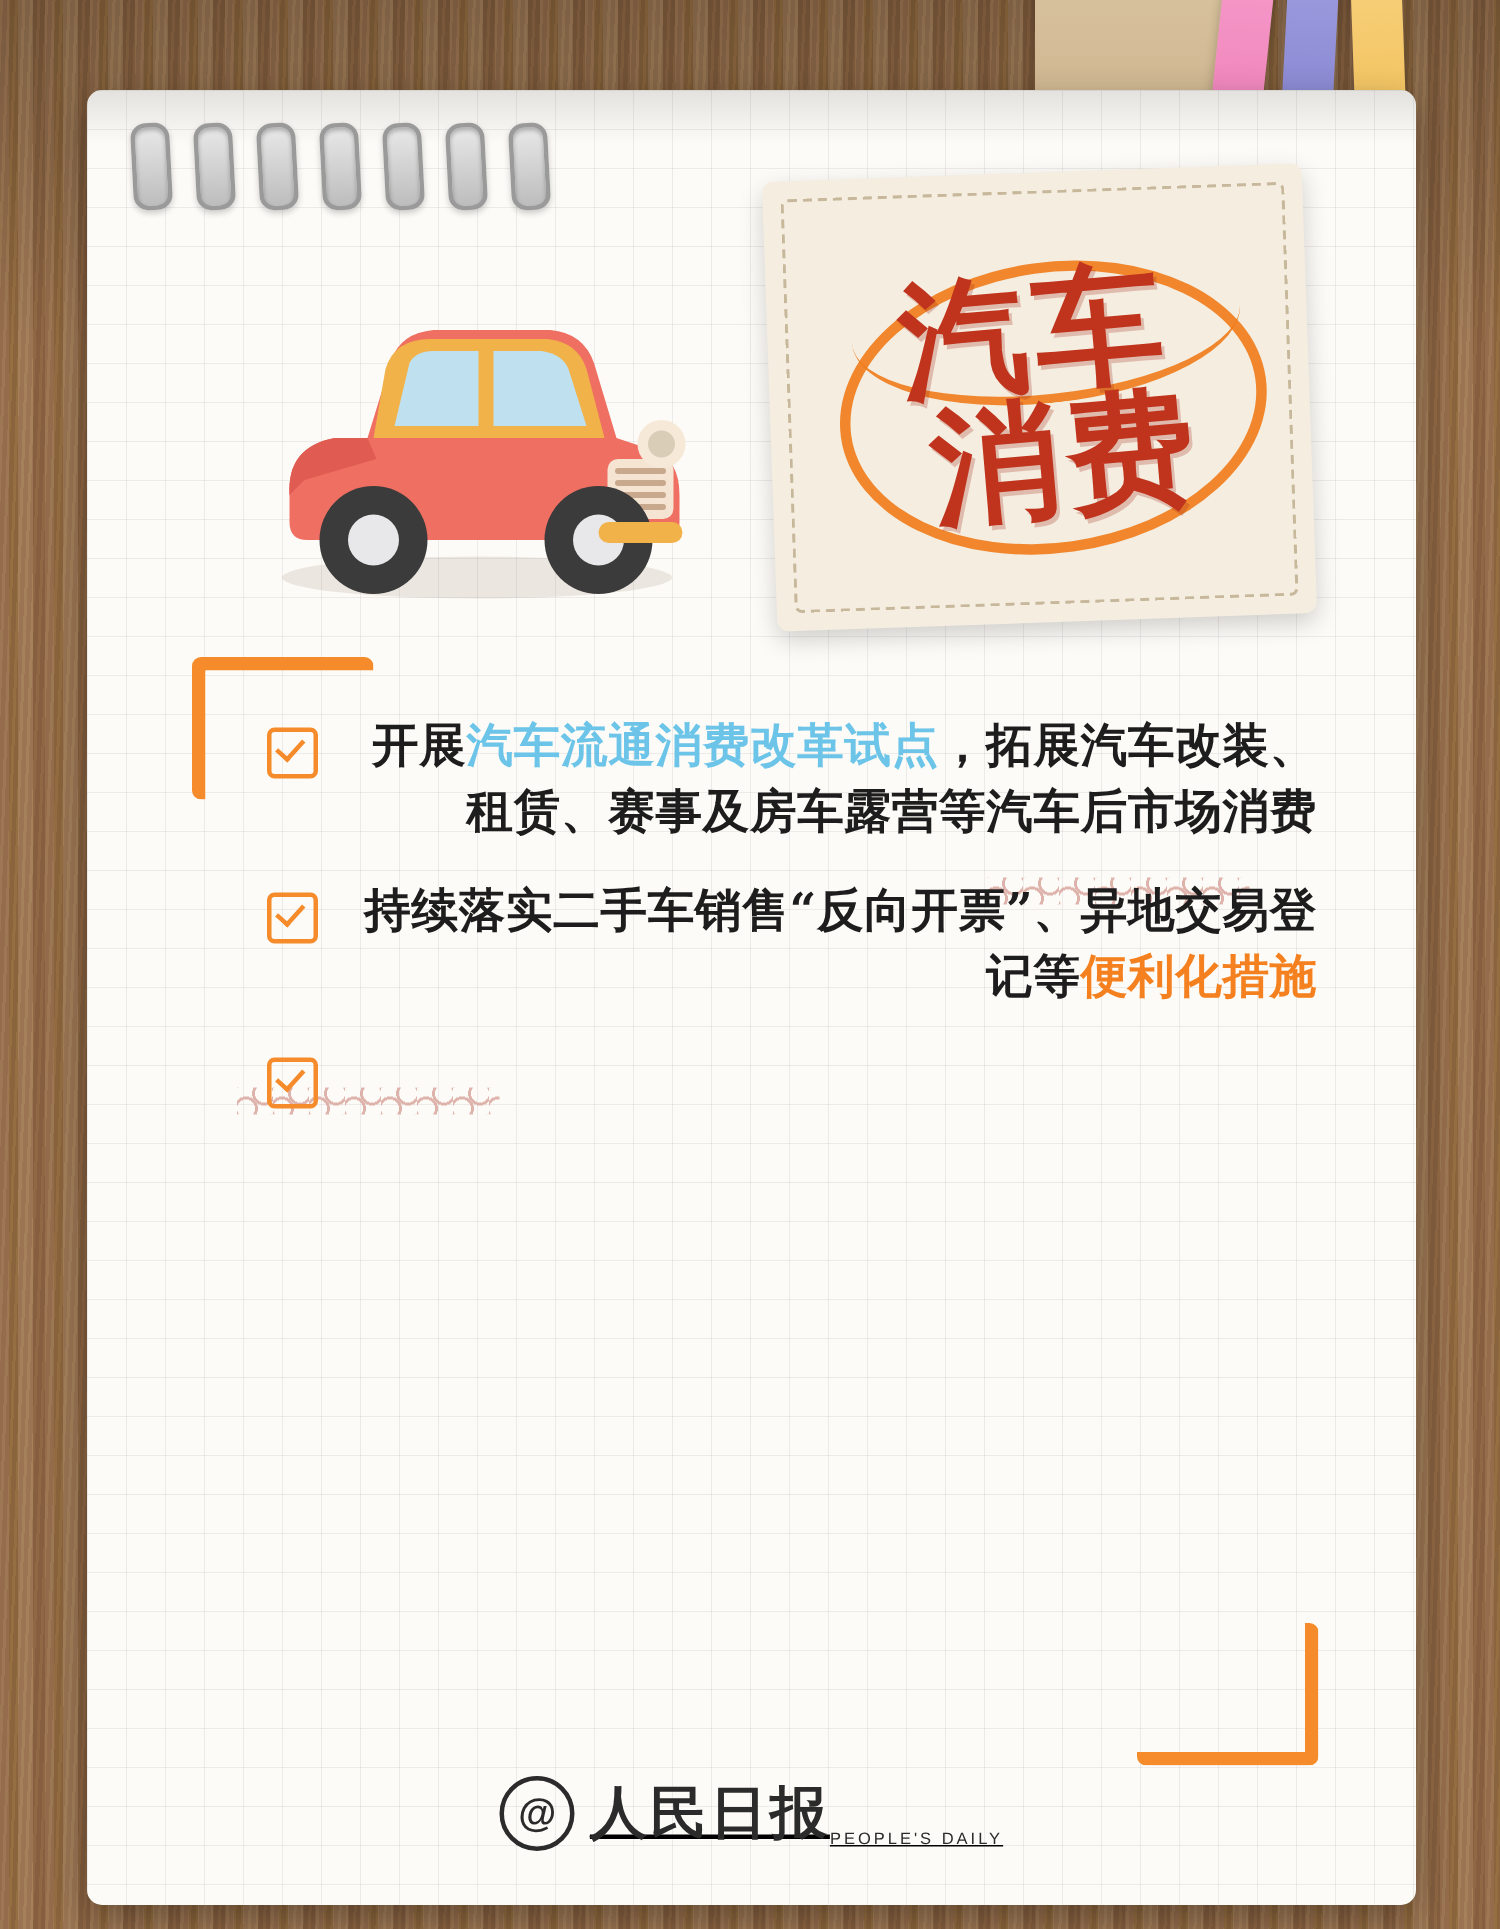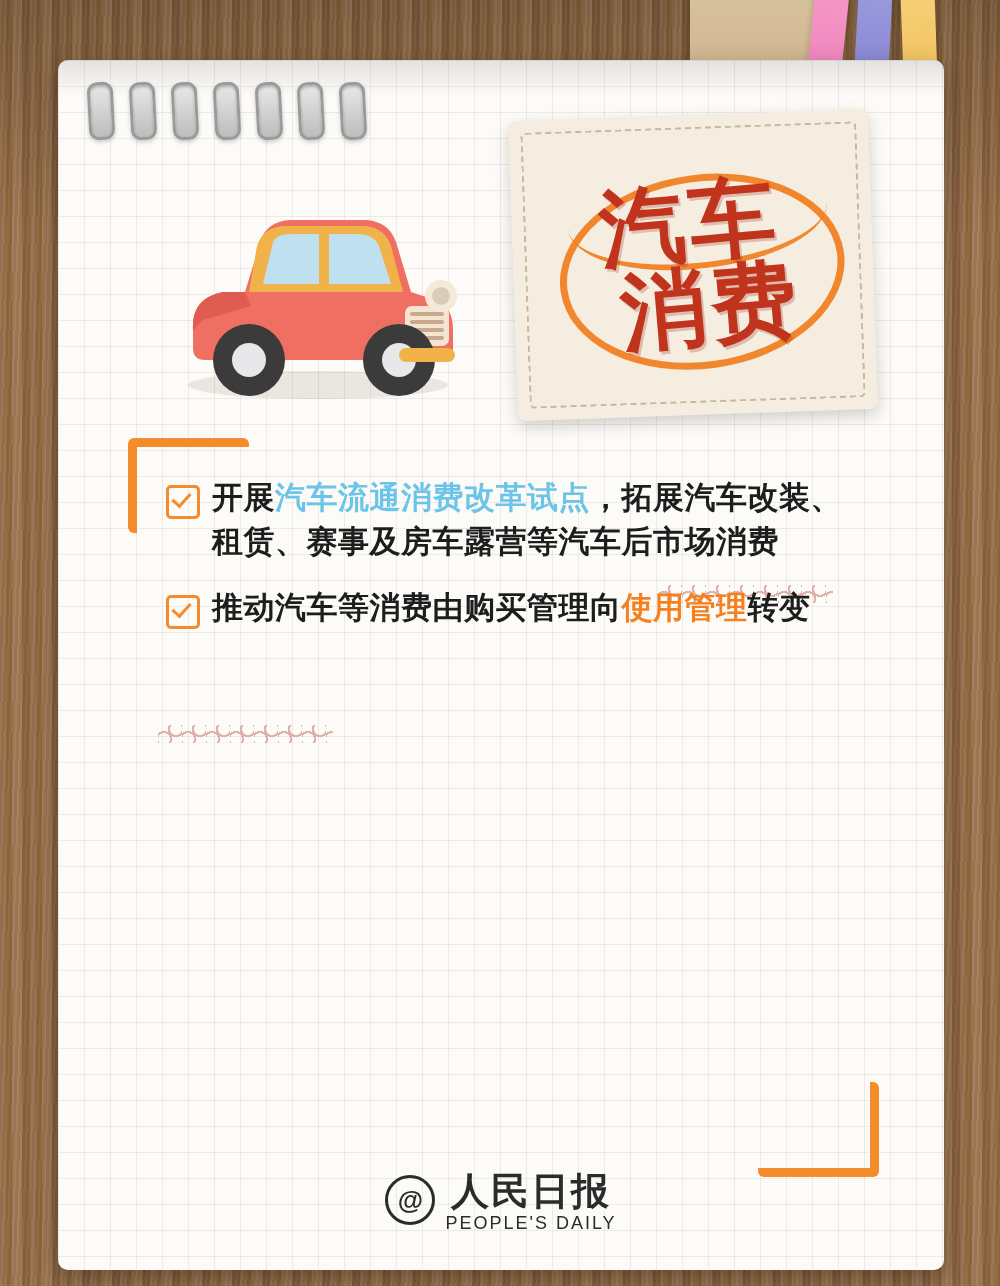--- a/index.html
+++ b/index.html
@@ -178,23 +178,24 @@
     border-right: none; border-bottom: none;
   }
   #bracket-br {
     left: 700px; top: 1022px;
     border-left: none; border-top: none;
   }
 
   
   #list {
     position: absolute;
-    left: 108px;
+    left: 120px;
     top: 415px;
     width: 700px;
+    text-align: right;
   }
   .item {
     display: flex;
     align-items: flex-start;
     margin-bottom: 22px;
     position: relative;
   }
   .checkbox {
     flex: 0 0 auto;
     width: 28px;
@@ -261,26 +262,26 @@
   }
   #brand-cn {
     font-family: "DejaVu Serif", serif;
     font-weight: bold;
     font-size: 38px;
     color: #2b2b2b;
     letter-spacing: 2px;
   }
   #brand-en {
     font-family: "Liberation Sans", sans-serif;
-    font-size: 18px;
+    font-size: 11px;
     letter-spacing: 2px;
     color: #2b2b2b;
     margin-top: 18px;
   }
-  #brand-wrap { display: flex; flex-direction: column; align-items: center; }
+  #brand-wrap { display: flex; flex-direction: row; align-items: flex-end; text-decoration: underline; }
   #brand-en-row { margin-top: -4px; }
 </style>
 </head>
 <body>
 
 <div id="desk"></div>
 
 <div id="strip-kraft" class="strip"></div>
 <div id="strip-pink" class="strip"></div>
 <div id="strip-purple" class="strip"></div>
@@ -345,21 +346,24 @@
   <div id="squig-1" class="squiggle"></div>
   <div id="squig-2" class="squiggle"></div>
 
   <div id="list">
       <div class="item">
         <div class="checkbox"></div>
         <div class="text"><span>开展</span><span class="hl-blue">汽车流通消费改革试点</span><span>，拓展汽车改装、租赁、赛事及房车露营等汽车后市场消费</span></div>
       </div>
       <div class="item">
         <div class="checkbox"></div>
-        <div class="text"><span>推动汽车等消费由购买管理向</span><span class="hl-orange">使用管理</span><span>转变</span></div>
+        <div class="text"><span>持续落实二手车销售“反向开票”、异地交易登记等</span><span class="hl-orange">便利化措施</span></div>
+      </div>
+      <div class="item">
+        <div class="checkbox"></div>
       </div>
     </div>
 
   <div id="footer">
     <div id="at-badge">@</div>
     <div id="brand-wrap">
       <div id="brand-cn">人民日报</div>
       <div id="brand-en-row">
         <span id="brand-en">PEOPLE'S DAILY</span>
       </div>

